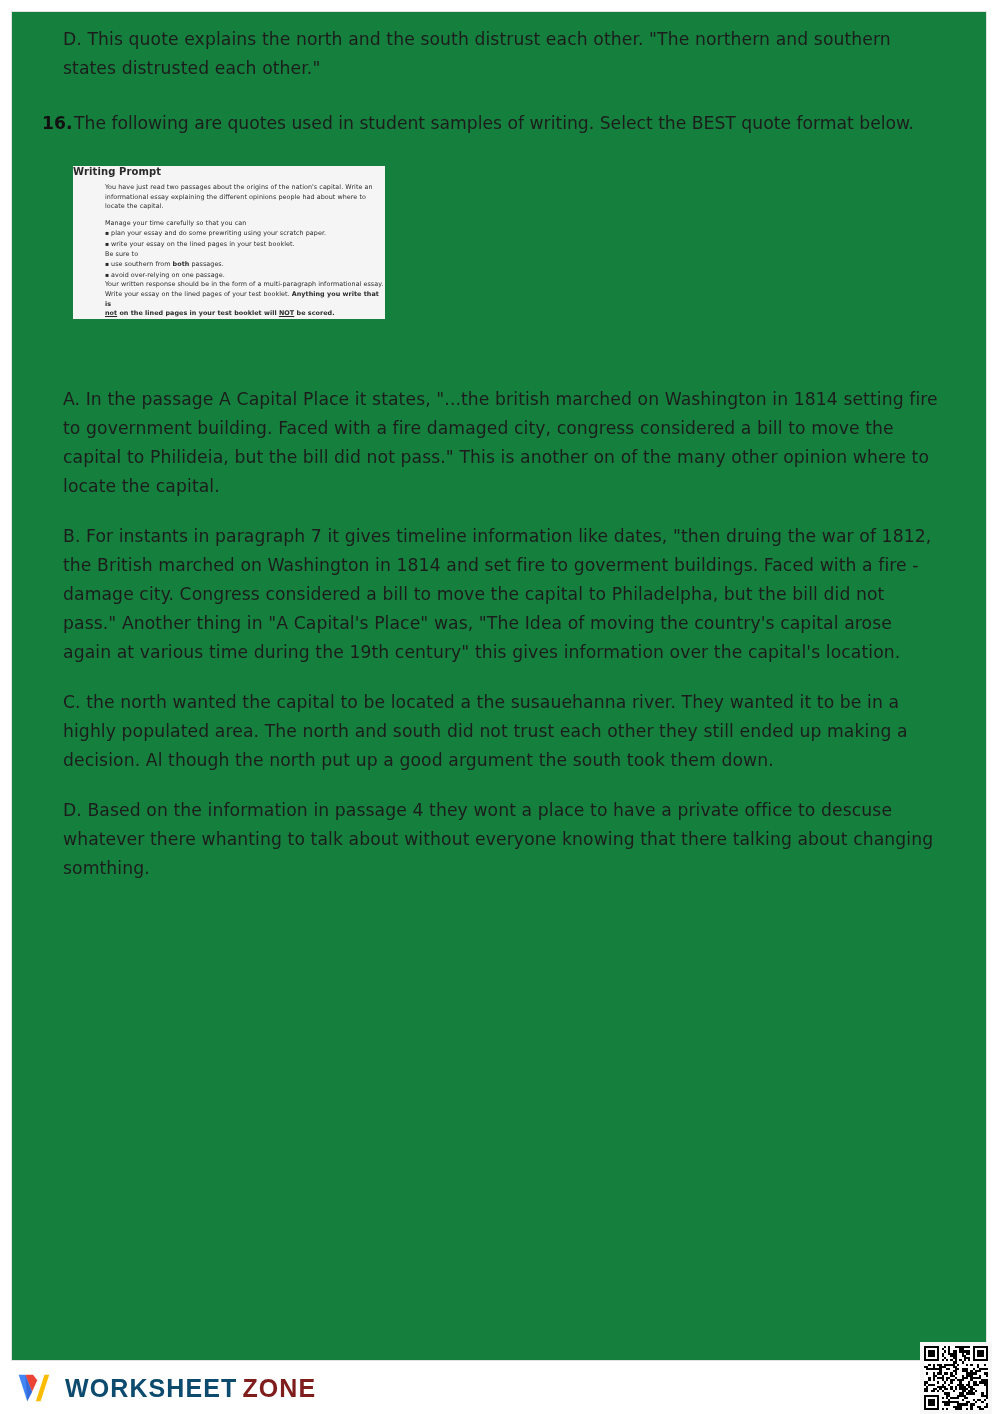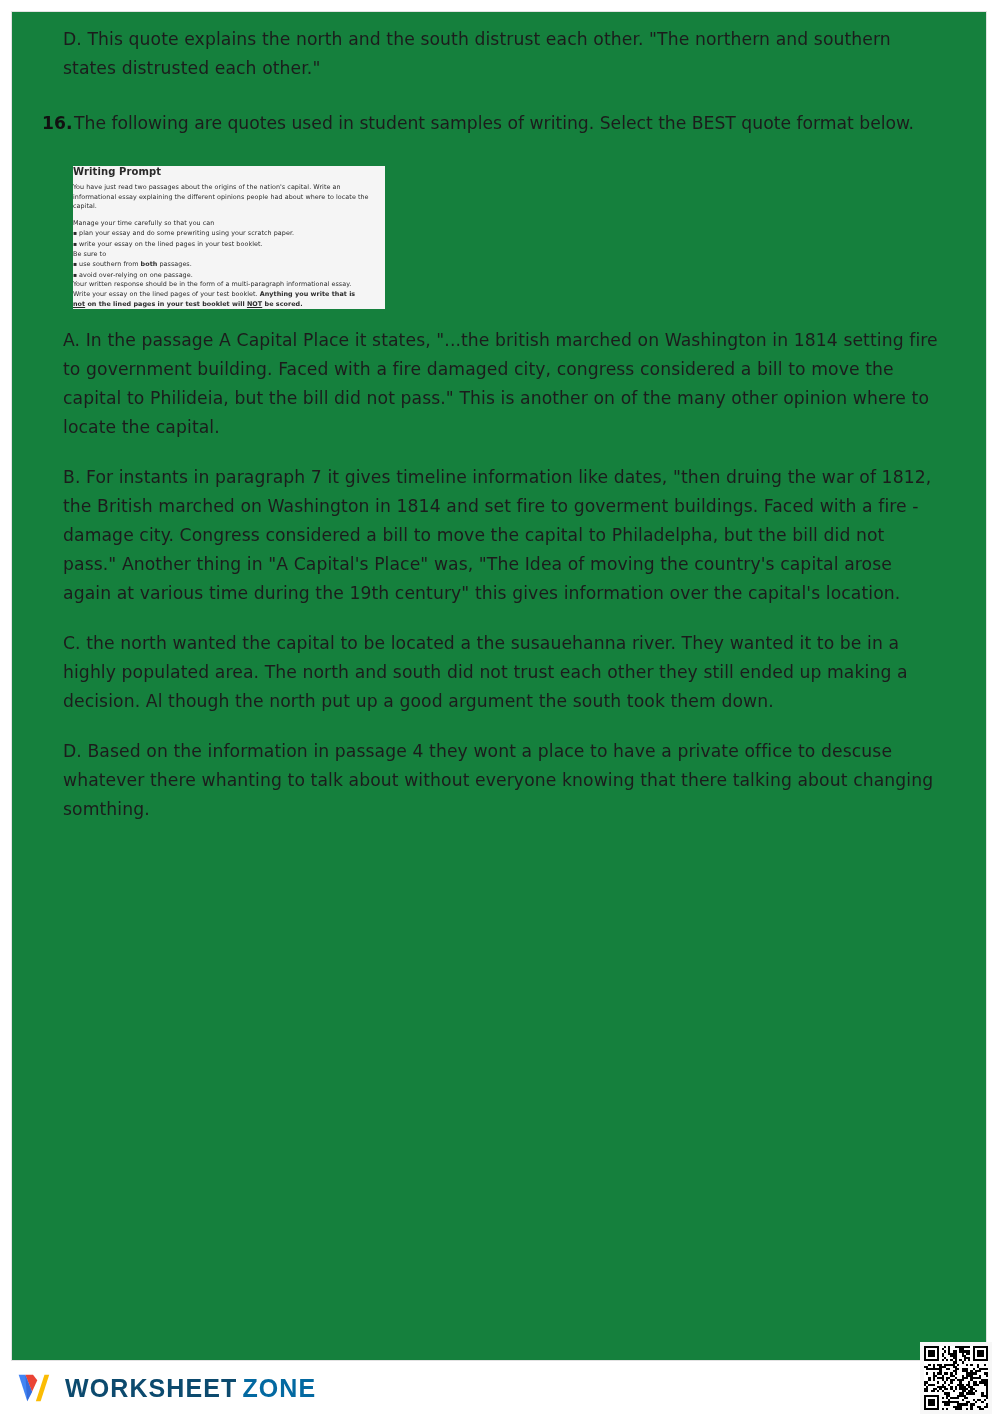--- a/index.html
+++ b/index.html
@@ -84,40 +84,41 @@
     font-size: 10px;
     font-weight: 700;
     line-height: 11px;
     margin-bottom: 6px;
     letter-spacing: 0.1px;
   }
   .prompt-block {
     font-size: 6.4px;
     line-height: 9.6px;
     letter-spacing: 0.05px;
+    margin-left: 32px;
   }
   .prompt-block p {
     margin: 0;
   }
   .prompt-gap {
     height: 7px;
   }
   .prompt-bullet {
     margin: 0;
   }
   .prompt-bullet::before {
     content: "\25AA\00a0";
     font-size: 6px;
   }
   .b { font-weight: 700; }
   .u { text-decoration: underline; text-align: right; }
 
   
   .options {
-    margin-top: 17px;
+    margin-top: 66px;
   }
   .option {
     font-size: 17.2px;
     line-height: 29px;
     color: #1c1c1c;
     margin-bottom: 21px;
     letter-spacing: 0.1px;
   }
   .option:last-child { margin-bottom: 0; }
 
@@ -145,21 +146,21 @@
   }
   .brand-text {
     font-family: "Liberation Sans", sans-serif;
     font-size: 25px;
     font-weight: 700;
     letter-spacing: 1.1px;
     line-height: 1;
     white-space: nowrap;
   }
   .brand-worksheet { color: #0c4a6e; }
-  .brand-zone { color: #0369a1; margin-left: 5px; }
+  .brand-zone { color: #7f1d1d; margin-left: 5px; }
 
   .scan-wrap {
     position: absolute;
     right: 8px;
     top: 0;
     display: flex;
     align-items: center;
     gap: 6px;
   }
   .scan-label {

